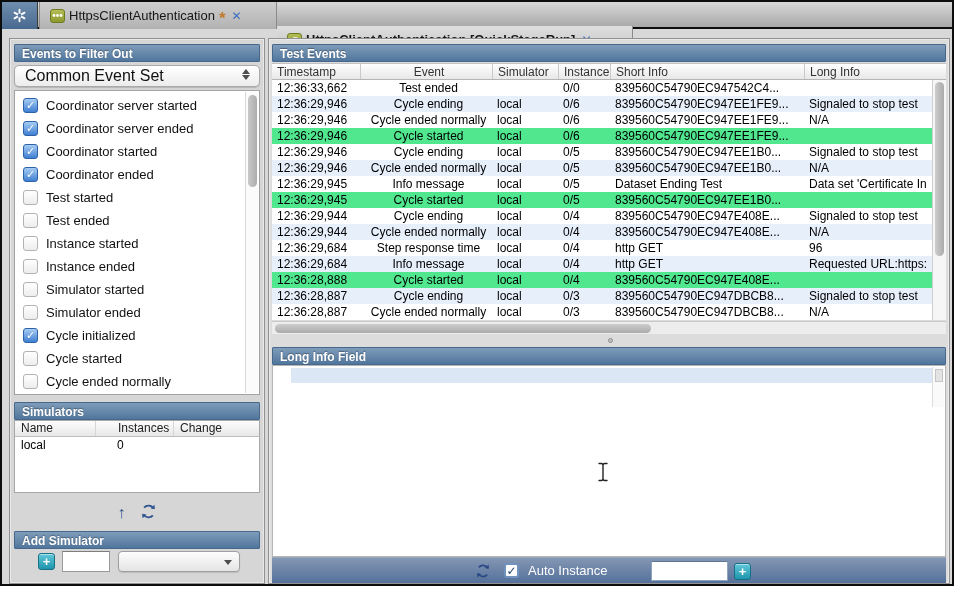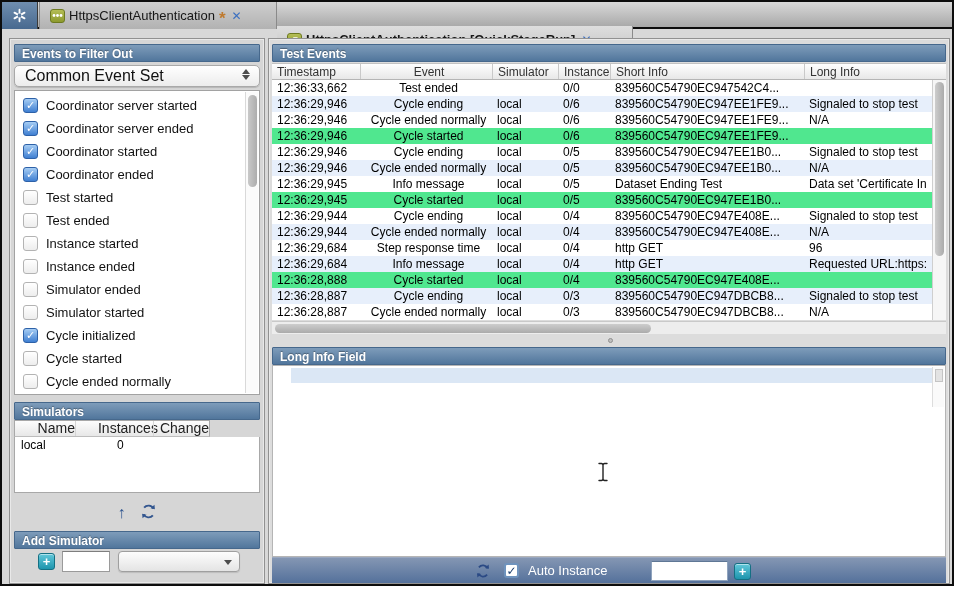--- a/index.html
+++ b/index.html
@@ -38,23 +38,23 @@
   .list{position:absolute;left:4px;top:51px;width:246px;height:305px;background:#fff;
     border:1px solid #a2a2a2;overflow:hidden;padding-top:3px;}
   .check-item{display:flex;align-items:center;gap:8px;height:23px;padding-left:8px;font-size:13px;color:#111;}
   .cb{width:15px;height:15px;border-radius:3px;flex:none;font-size:11px;font-weight:bold;
     display:flex;align-items:center;justify-content:center;}
   .cb.on{background:linear-gradient(#a6cdf4,#3f7fd2);border:1px solid #2d61a8;color:#fff;}
   .cb.off{background:linear-gradient(#fff,#ededed);border:1px solid #b3b3b3;}
   .vscroll{position:absolute;top:1px;bottom:1px;width:13px;background:#fbfbfb;border-left:1px solid #d9d9d9;}
   .vthumb{position:absolute;left:2px;width:9px;border-radius:5px;
     background:linear-gradient(90deg,#c9c9c9,#adadad);}
-  .simgrid-hdr{position:absolute;left:4px;top:381px;width:196px;height:17px;display:flex;
+  .simgrid-hdr{position:absolute;left:4px;top:381px;width:246px;height:17px;display:flex;
     background:linear-gradient(#fdfdfd,#e7e7e7);border:1px solid #a8a8a8;border-bottom:1px solid #bdbdbd;
-    font-size:14px;color:#222;line-height:15px;text-align:right;}
+    font-size:12px;color:#222;line-height:15px;}
   .simgrid-body{position:absolute;left:4px;top:398px;width:246px;height:56px;background:#fff;
     border:1px solid #a8a8a8;border-top:none;font-size:12px;}
   .sim-row{display:flex;height:17px;line-height:17px;}
   .s0{width:80px;padding-left:6px;}.s1{width:78px;padding-left:22px;border-left:1px solid #d5d5d5;}
   .s2{flex:1;padding-left:6px;border-left:1px solid #d5d5d5;}
   .simgrid-body .s1,.simgrid-body .s2{border-left:none;}
   .iconsrow{position:absolute;left:4px;top:462px;width:246px;height:24px;display:flex;
     align-items:center;justify-content:center;gap:14px;}
   .uparrow{color:#2d548f;font-size:16px;font-weight:bold;line-height:16px;}
   .addrow{position:absolute;left:4px;top:508px;width:246px;height:34px;}
@@ -186,25 +186,25 @@
         <div class="check-item">
           <span class="cb off"></span>
           <span class="cb-label">Instance started</span>
         </div>
         <div class="check-item">
           <span class="cb off"></span>
           <span class="cb-label">Instance ended</span>
         </div>
         <div class="check-item">
           <span class="cb off"></span>
+          <span class="cb-label">Simulator started</span>
+        </div>
+        <div class="check-item">
+          <span class="cb off"></span>
           <span class="cb-label">Simulator ended</span>
-        </div>
-        <div class="check-item">
-          <span class="cb off"></span>
-          <span class="cb-label">Simulator started</span>
         </div>
         <div class="check-item">
           <span class="cb on">✓</span>
           <span class="cb-label">Cycle initialized</span>
         </div>
         <div class="check-item">
           <span class="cb off"></span>
           <span class="cb-label">Cycle started</span>
         </div>
         <div class="check-item">

